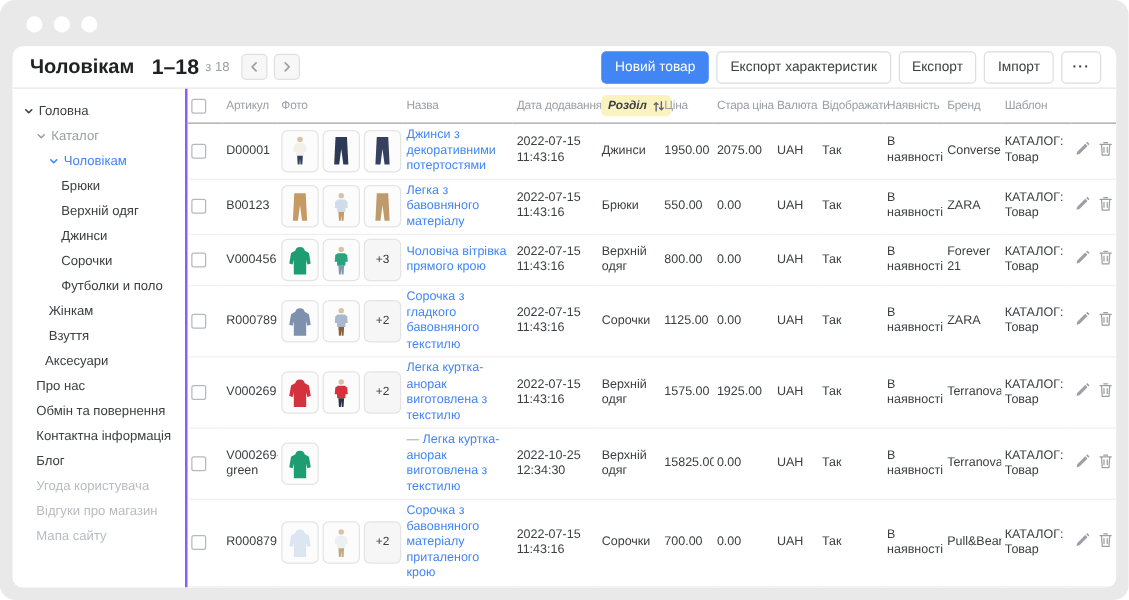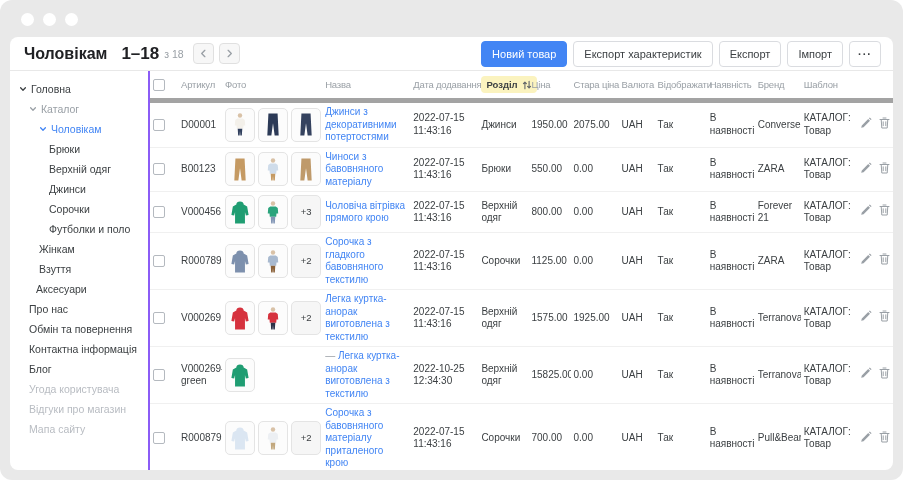--- a/index.html
+++ b/index.html
@@ -19,22 +19,22 @@
   .btn.more{font-weight:bold;letter-spacing:1px;padding:0 8px;}
   .card-body{flex:1;display:flex;min-height:0;}
   .sidebar{width:140px;flex:0 0 140px;border-right:2px solid #8b5cf6;padding-top:8px;box-sizing:border-box;overflow:hidden;}
   .nav-item{display:flex;align-items:center;gap:4px;height:20px;font-size:10.5px;color:#3c4043;cursor:pointer;}
   .nav-item.muted{color:#9aa0a6;}
   .nav-item.active{color:#4285f4;}
   .nav-item.disabled{color:#b8bcc2;}
   .nav-chev{display:flex;}
   .table-wrap{flex:1;overflow:hidden;}
   table{width:100%;border-collapse:collapse;table-layout:fixed;}
-  thead th{font-size:9.5px;font-weight:normal;color:#9aa0a6;text-align:left;padding:5px 3px;white-space:nowrap;overflow:visible;letter-spacing:-0.2px;border-bottom:5px solid #a3a3a3;}
-  .pill{display:inline-flex;align-items:center;gap:4px;background:#fbf3bf;border-radius:4px;padding:3px 5px;color:#3c4043;font-weight:bold;letter-spacing:0;}
+  thead th{font-size:9.5px;font-weight:normal;color:#9aa0a6;text-align:left;padding:5px 3px;white-space:nowrap;overflow:visible;letter-spacing:-0.2px;border-bottom:1px solid #a3a3a3;}
+  .pill{display:inline-flex;align-items:center;gap:4px;background:#fbf3bf;border-radius:4px;padding:3px 5px;color:#3c4043;font-weight:bold;letter-spacing:0;font-style:italic;}
   tbody td{font-size:10px;color:#3c4043;padding:3px 3px;vertical-align:middle;border-top:1px solid #f0f0f0;line-height:1.25;overflow:hidden;}
   tbody tr:first-child td{border-top:none;}
   .photos{display:flex;gap:3px;align-items:center;}
   .thumb{width:30px;height:34px;border:1px solid #e4e4e4;border-radius:5px;background:#fcfcfc;display:flex;align-items:center;justify-content:center;box-sizing:border-box;flex:0 0 auto;}
   .thumb.badge{font-size:9.5px;color:#3c4043;background:#f6f6f6;}
   .link{color:#4285f4;cursor:pointer;}
   .pfx{color:#9aa0a6;}
   .c-tmpl{white-space:pre-line;}
   .cb{width:12px;height:12px;border:1.5px solid #b4b9bf;border-radius:2px;box-sizing:border-box;cursor:pointer;}
   .icon-btn{display:inline-flex;margin-right:7px;cursor:pointer;}
@@ -265,21 +265,21 @@
                         <path d="M9.5 17.5h5l-.5 7.5h-1.6l-.4-5-.4 5H10z" fill="#c59a63"></path>
                       </svg>
                     </div>
                     <div class="thumb">
                       <svg viewBox="0 0 24 26" width="22" height="25">
                         <path d="M7 1h10l1.2 24h-4.4L12 11.5 10.2 25H5.8z" fill="#bf9a6b"></path>
                       </svg>
                     </div>
                   </div>
                 </td>
-                <td><span class="link">Чиноси з бавовняного матеріалу</span></td>
+                <td><span class="link">Легка з бавовняного матеріалу</span></td>
                 <td>
                   <div>2022-07-15</div>
                   <div>11:43:16</div>
                 </td>
                 <td>Брюки</td>
                 <td>550.00</td>
                 <td>0.00</td>
                 <td>UAH</td>
                 <td>Так</td>
                 <td>В наявності</td>

